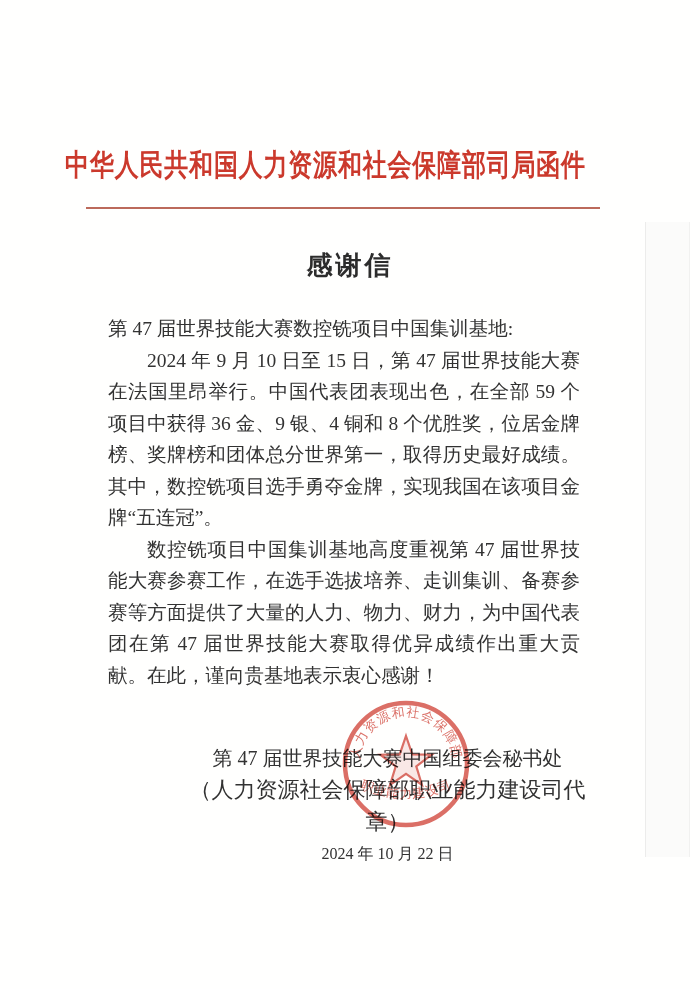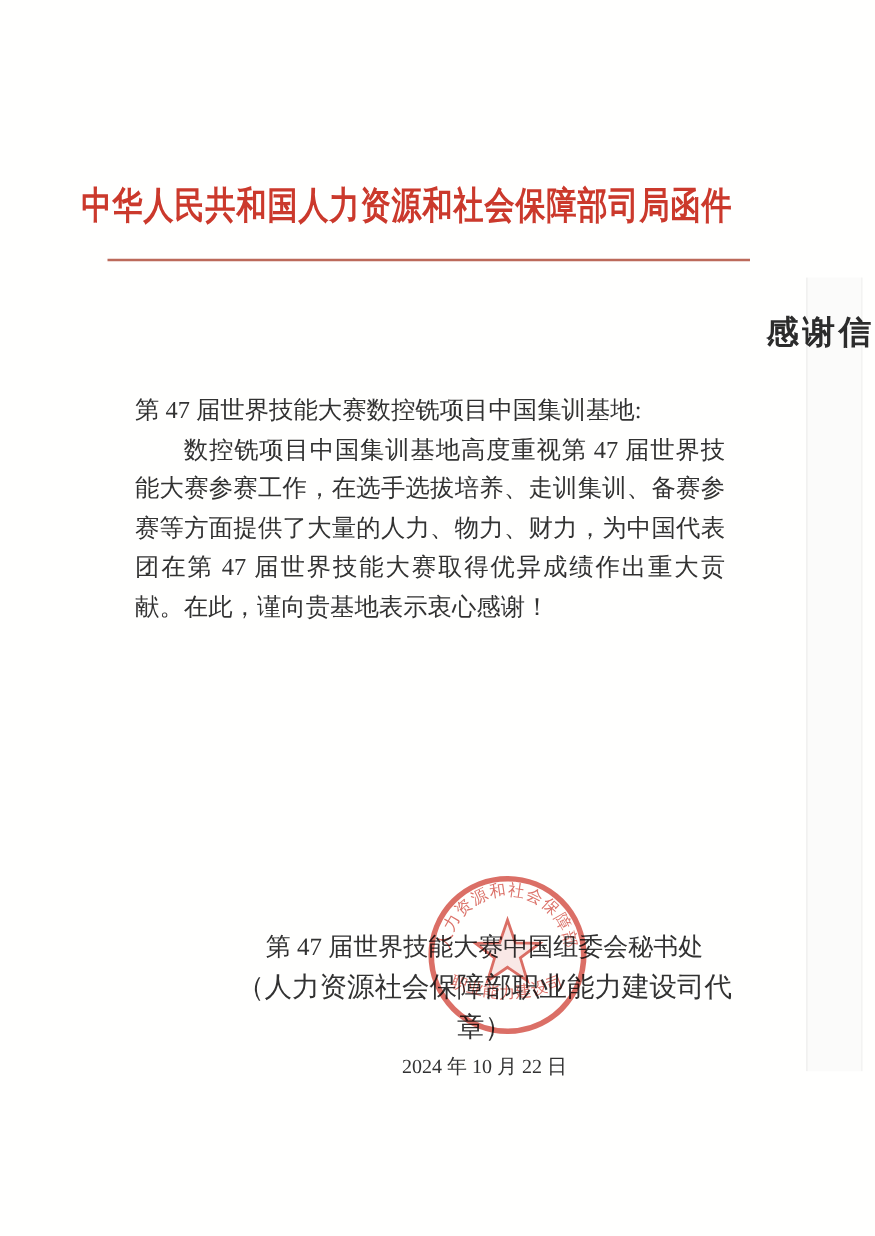--- a/index.html
+++ b/index.html
@@ -33,21 +33,21 @@
     transform-origin: 50% 50%;
     letter-spacing: 1px;
   }
   .red-rule {
     position: absolute; top: 207px; left: 86px; width: 514px; height: 2px;
     background: #bc6a5b;
   }
 
   .doc-title {
     position: absolute; top: 250px; left: 0; right: 0;
-    text-align: right;
+    text-align: center;
     font-size: 26px; line-height: 32px; font-weight: 700;
     color: #2c2c2c; letter-spacing: 3px;
   }
 
   .letter-body {
     position: absolute; top: 313px; left: 108px; width: 472px;
     font-size: 19.5px; line-height: 31.5px;
     color: #323232;
     text-align: justify;
   }
@@ -80,20 +80,21 @@
   <div class="letterhead">
     <span class="squeeze">中华人民共和国人力资源和社会保障部司局函件</span>
   </div>
 
   <div class="red-rule"></div>
 
   <div class="doc-title">感谢信</div>
 
   <div class="letter-body">
     <p>第 47 届世界技能大赛数控铣项目中国集训基地:</p>
+    <p class="indent">2024 年 9 月 10 日至 15 日，第 47 届世界技能大赛在法国里昂举行。中国代表团表现出色，在全部 59 个项目中获得 36 金、9 银、4 铜和 8 个优胜奖，位居金牌榜、奖牌榜和团体总分世界第一，取得历史最好成绩。其中，数控铣项目选手勇夺金牌，实现我国在该项目金牌“五连冠”。</p>
     <p class="indent">数控铣项目中国集训基地高度重视第 47 届世界技能大赛参赛工作，在选手选拔培养、走训集训、备赛参赛等方面提供了大量的人力、物力、财力，为中国代表团在第 47 届世界技能大赛取得优异成绩作出重大贡献。在此，谨向贵基地表示衷心感谢！</p>
   </div>
 
   <div class="signature">
     <div class="sig-org">第 47 届世界技能大赛中国组委会秘书处</div>
     <div class="sig-note">（人力资源社会保障部职业能力建设司代章）</div>
     <div class="sig-date">2024 年 10 月 22 日</div>
   </div>
 
   <svg class="seal" viewBox="0 0 134 134" xmlns="http://www.w3.org/2000/svg">

